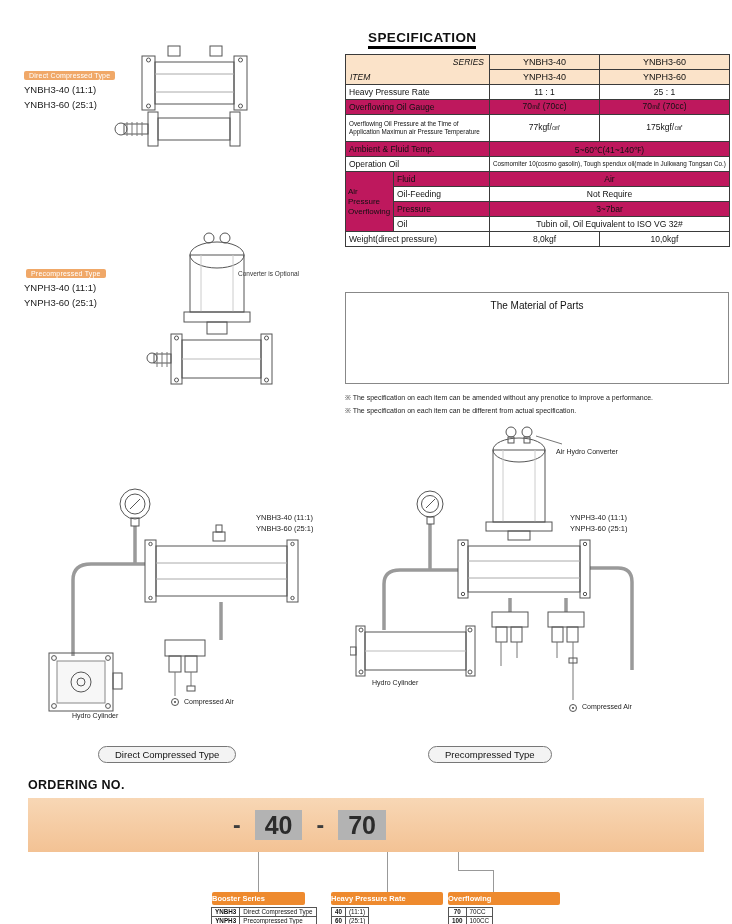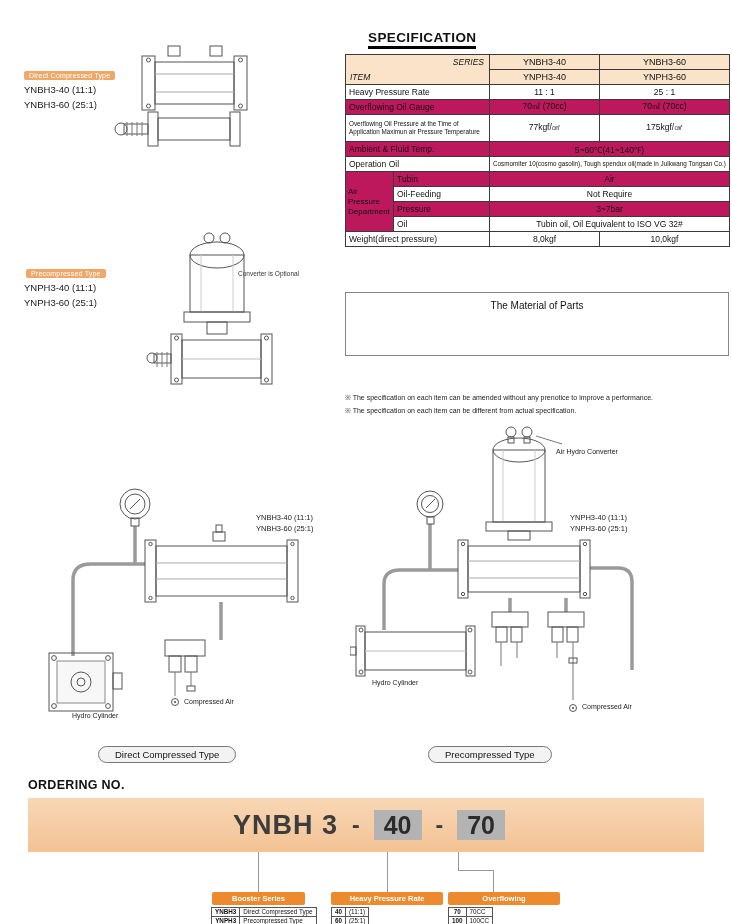--- a/index.html
+++ b/index.html
@@ -27,21 +27,21 @@
   .spec-t td.grp { background:#fdeedd; font-size:8px; line-height:1.25; padding:1px 2px; }
   .spec-t td.tiny { font-size:6.3px; line-height:1.2; }
   .spec-t td.corner { position:relative; padding:0;
     background:
       linear-gradient(to top right, rgba(0,0,0,0) 49.4%, #555 49.4%, #555 50.6%, rgba(0,0,0,0) 50.6%),
       #fbe3c9; font-style: italic; }
   .corner .ser { position:absolute; top:2px; right:5px; font-size:8.5px; }
   .corner .itm { position:absolute; bottom:2px; left:4px; font-size:8.5px; }
 
   
-  .mat-box { width:384px; height:64px; border:1px solid #888; background:#fff; padding:7px 12px 8px 12px; }
+  .mat-box { width:384px; height:92px; border:1px solid #888; background:#fff; padding:7px 12px 8px 12px; }
   .mat-title { text-align:center; font-size:10px; color:#111; margin-bottom:9px; }
   .mat-grid { display:grid; grid-template-columns:57% 43%; row-gap:7px; font-size:8.5px; color:#111; }
   .mat-item::before { content:"■"; font-size:6px; margin-right:5px; vertical-align:1px; color:#222; }
 
   .note { font-size:7px; color:#222; line-height:1.8; }
 
   
   .dlabel { font-size:7.5px; color:#1a1a1a; line-height:1.5; }
   .dlabel-s { font-size:7px; color:#1a1a1a; }
   .pill { display:inline-block; border:1px solid #777; border-radius:9px; background:#f3f3f3;
@@ -51,21 +51,21 @@
   .ord-title { font-size:12.5px; font-weight:bold; letter-spacing:.3px; }
   .banner { position:absolute; left:28px; top:798px; width:676px; height:54px;
     background:linear-gradient(#f8d7b5, #f3c294); }
   .code-row { position:absolute; left:205px; top:0; height:100%; display:flex; align-items:center; gap:14px; }
   .code-main { font-size:27px; font-weight:bold; color:#3d3d3d; letter-spacing:1px; }
   .code-dash { font-size:23px; font-weight:bold; color:#3d3d3d; }
   .code-box { background:#b3b3b3; color:#2b2b2b; font-size:25px; font-weight:bold; padding:2px 10px; line-height:1.05; }
   .vline { position:absolute; width:1px; background:#999; }
   .hline { position:absolute; height:1px; background:#999; }
   .olabel { position:absolute; height:13px; background:#ee8a2e; color:#fff; font-size:7.5px;
-    font-weight:bold; text-align:center; line-height:13px; border-radius:2px; top:892px; }
+    font-weight:bold; line-height:13px; border-radius:2px; top:892px; }
   table.mini { position:absolute; border-collapse:collapse; top:907px; background:#fff; }
   .mini td { border:1px solid #555; font-size:6.3px; padding:0 3px; height:8.5px; white-space:nowrap; }
   .mini td.k { font-weight:bold; text-align:center; }
 
   svg .ln { stroke:#555; fill:none; }
 </style>
 </head>
 <body>
 
 <div class="abs" style="left:24px; top:64px;">
@@ -171,22 +171,22 @@
     </tr>
     <tr class="tint">
       <td colspan="2">Ambient &amp; Fluid Temp.</td>
       <td colspan="2" class="c">5~60℃(41~140℉)</td>
     </tr>
     <tr>
       <td colspan="2">Operation Oil</td>
       <td colspan="2" class="c tiny">Cosmomiter 10(cosmo gasolin), Tough spendux oil(made in Julkwang Tongsan Co.)</td>
     </tr>
     <tr class="tint">
-      <td rowspan="4" class="grp">Air Pressure Department</td>
-      <td>Tubin</td>
+      <td rowspan="4" class="grp">Air Pressure Overflowing</td>
+      <td>Fluid</td>
       <td colspan="2" class="c">Air</td>
     </tr>
     <tr>
       <td>Oil-Feeding</td>
       <td colspan="2" class="c">Not Require</td>
     </tr>
     <tr class="tint">
       <td>Pressure</td>
       <td colspan="2" class="c">3~7bar</td>
     </tr>
@@ -355,21 +355,20 @@
 <div class="abs dlabel-s" style="left:372px; top:679px;">Hydro Cylinder</div>
 <div class="abs dlabel-s" style="left:582px; top:703px;">Compressed Air</div>
 <div class="abs" style="left:428px; top:744px;">
   <span class="pill">Precompressed Type</span>
 </div>
 
 <div class="abs ord-title" style="left:28px; top:778px;">ORDERING NO.</div>
 
 <div class="banner">
   <div class="code-row">
-    <span class="code-main">YNBH 3</span>
     <span class="code-dash">-</span>
     <span class="code-box">40</span>
     <span class="code-dash">-</span>
     <span class="code-box">70</span>
   </div>
 </div>
 
 <div class="vline" style="left:258px; top:852px; height:40px;"></div>
 <div class="vline" style="left:387px; top:852px; height:40px;"></div>
 <div class="vline" style="left:458px; top:852px; height:19px;"></div>

